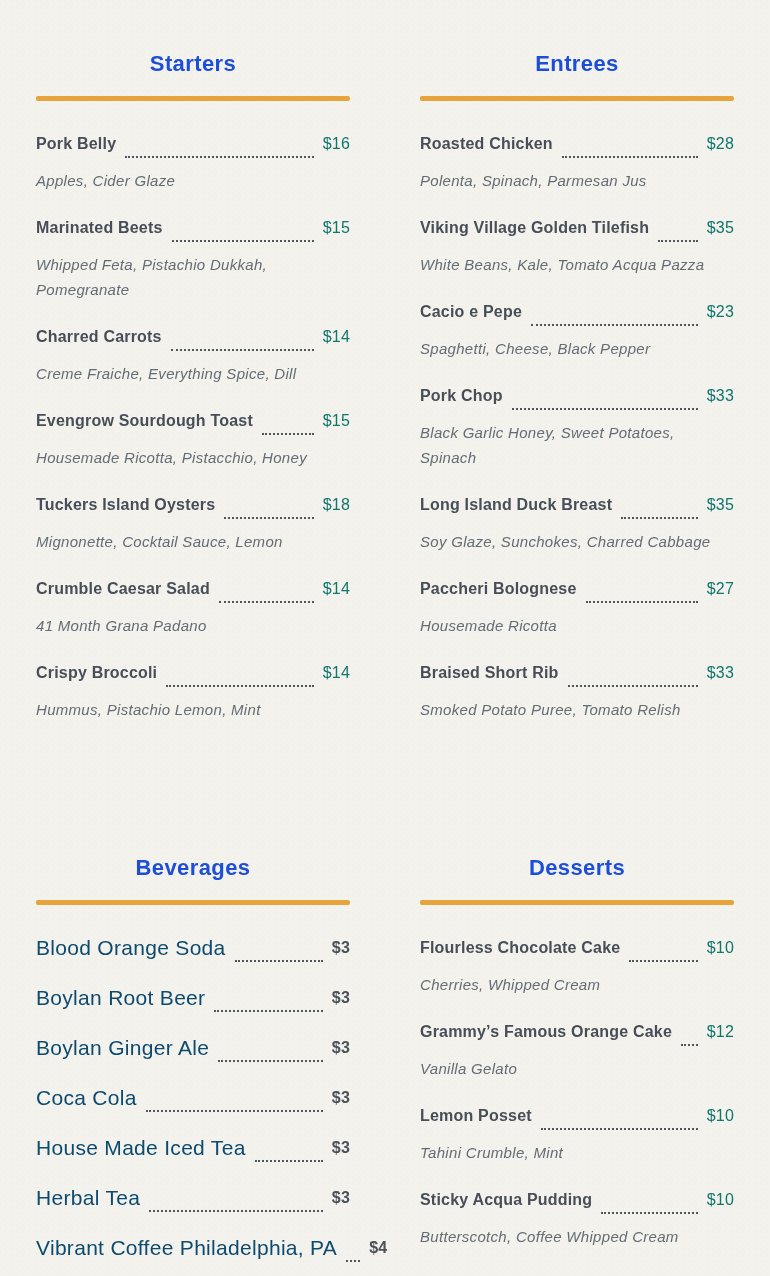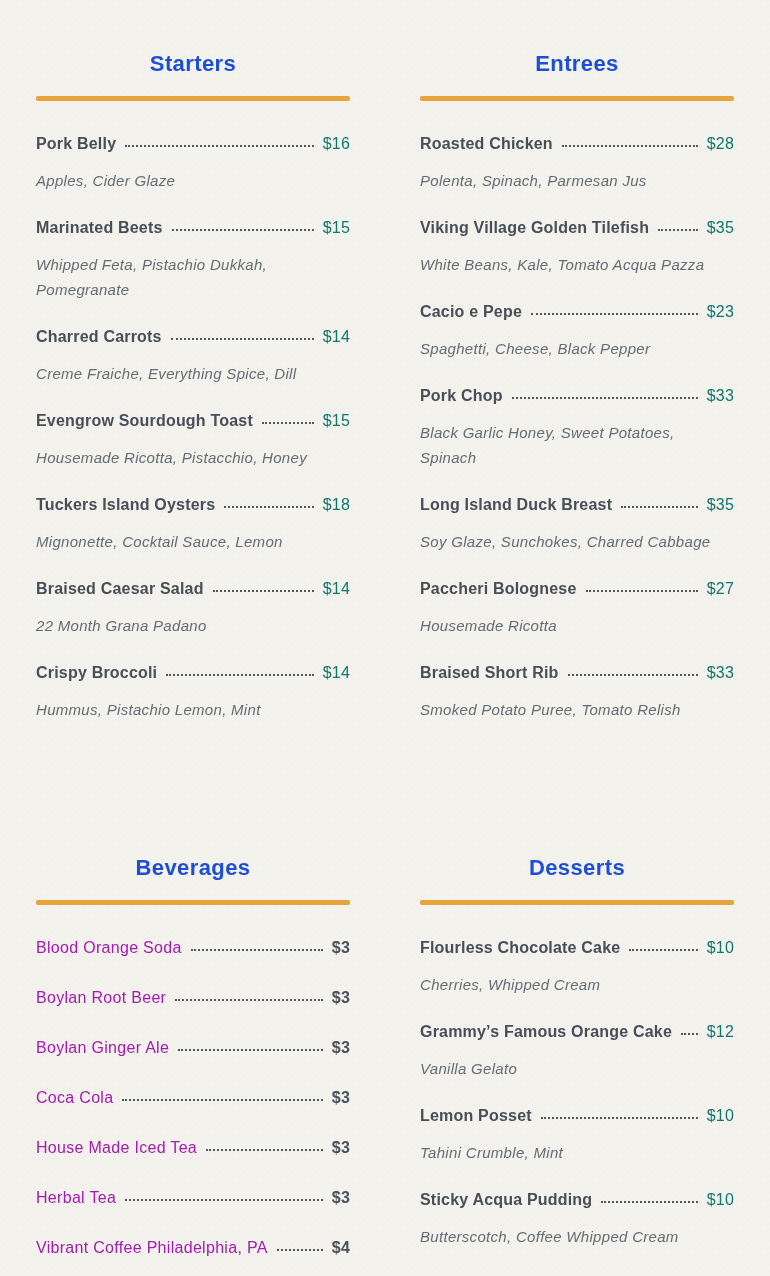--- a/index.html
+++ b/index.html
@@ -37,21 +37,20 @@
   .section-divider {
     height: 5px;
     background: #e7a33c;
     border-radius: 2px;
     margin: 0 0 30px 0;
   }
   .item { margin-bottom: 22px; }
   .item:last-child { margin-bottom: 0; }
   .item-line {
     display: flex;
-    align-items: center;
     line-height: 25px;
     margin-bottom: 12px;
   }
   .item-name {
     font-size: 16px;
     font-weight: 700;
     color: #474e57;
     letter-spacing: 0.2px;
     white-space: nowrap;
   }
@@ -74,22 +73,22 @@
     line-height: 25px;
     color: #636c75;
     letter-spacing: 0.3px;
     font-style: italic;
   }
   
   .item.compact { margin-bottom: 25px; }
   .item.compact .item-line { margin-bottom: 0; }
   .item.compact .item-name {
     font-weight: 400;
-    color: #a21caf;
-    font-size: 16px;
+    color: #0c4a6e;
+    font-size: 21px;
     letter-spacing: 0.3px;
   }
   .item.compact .item-price {
     font-weight: 600;
     color: #4a525a;
   }
 </style>
 </head>
 <body>
 
@@ -133,25 +132,25 @@
         <div class="item">
           <div class="item-line">
             <span class="item-name">Tuckers Island Oysters</span>
             <span class="dots"></span>
             <span class="item-price">$18</span>
           </div>
           <div class="item-desc">Mignonette, Cocktail Sauce, Lemon</div>
         </div>
         <div class="item">
           <div class="item-line">
-            <span class="item-name">Braised Caesar Salad</span>
+            <span class="item-name">Crumble Caesar Salad</span>
             <span class="dots"></span>
             <span class="item-price">$14</span>
           </div>
-          <div class="item-desc">22 Month Grana Padano</div>
+          <div class="item-desc">41 Month Grana Padano</div>
         </div>
         <div class="item">
           <div class="item-line">
             <span class="item-name">Crispy Broccoli</span>
             <span class="dots"></span>
             <span class="item-price">$14</span>
           </div>
           <div class="item-desc">Hummus, Pistachio Lemon, Mint</div>
         </div>
       </div>

